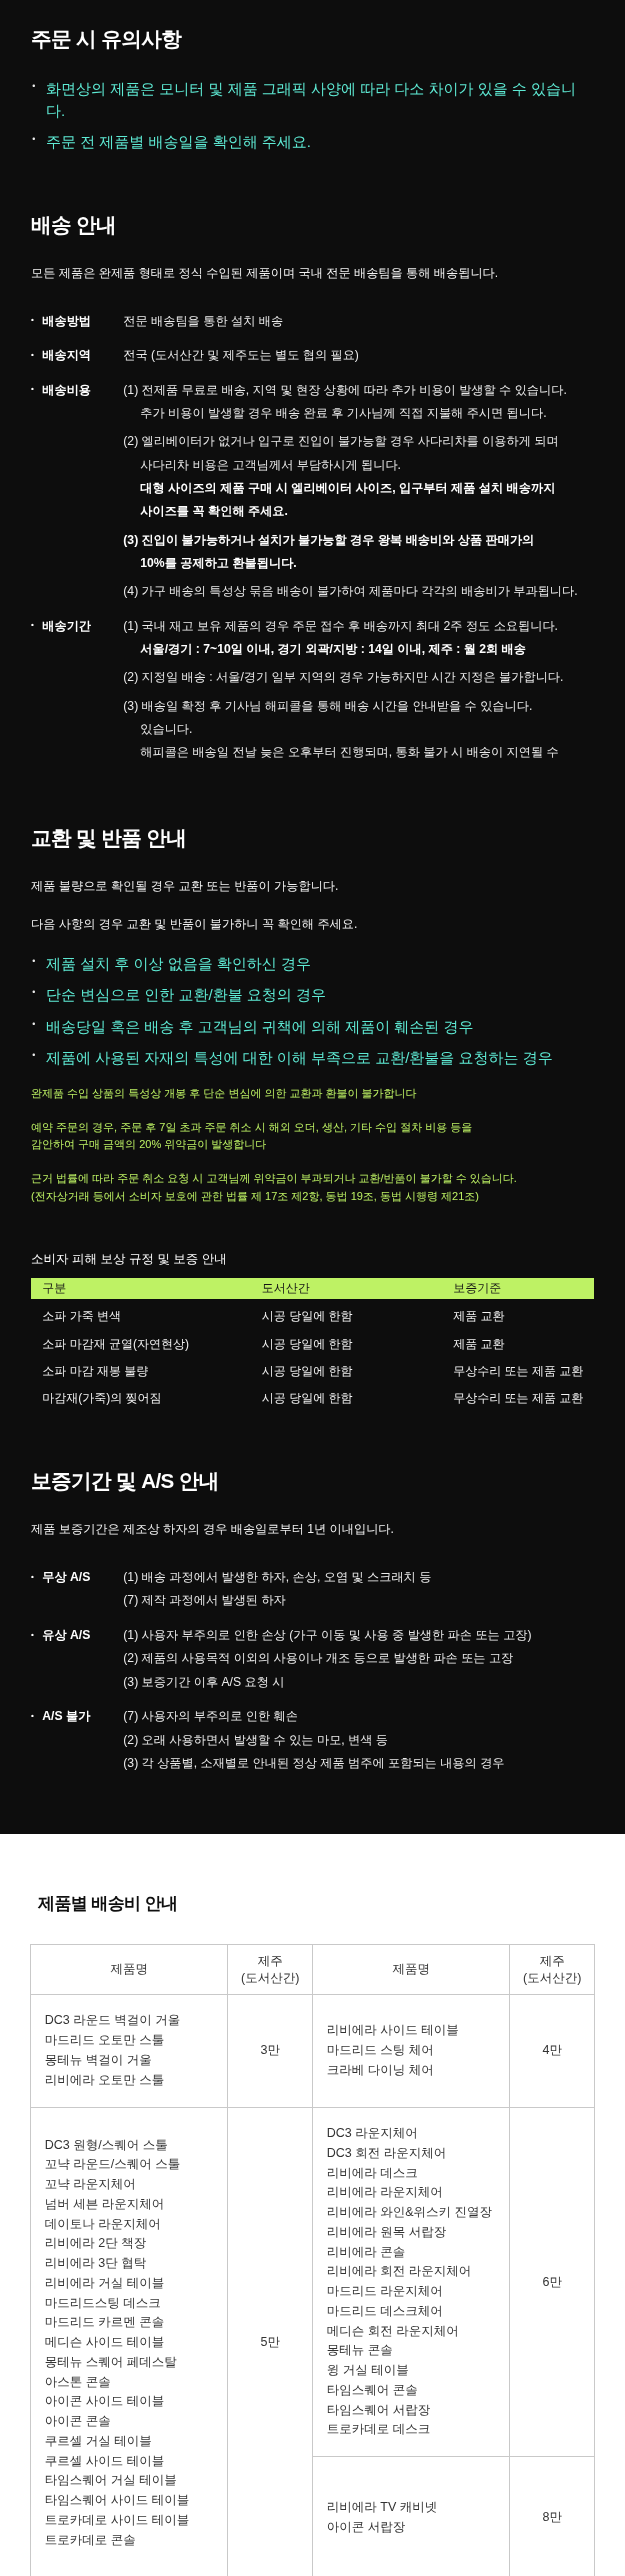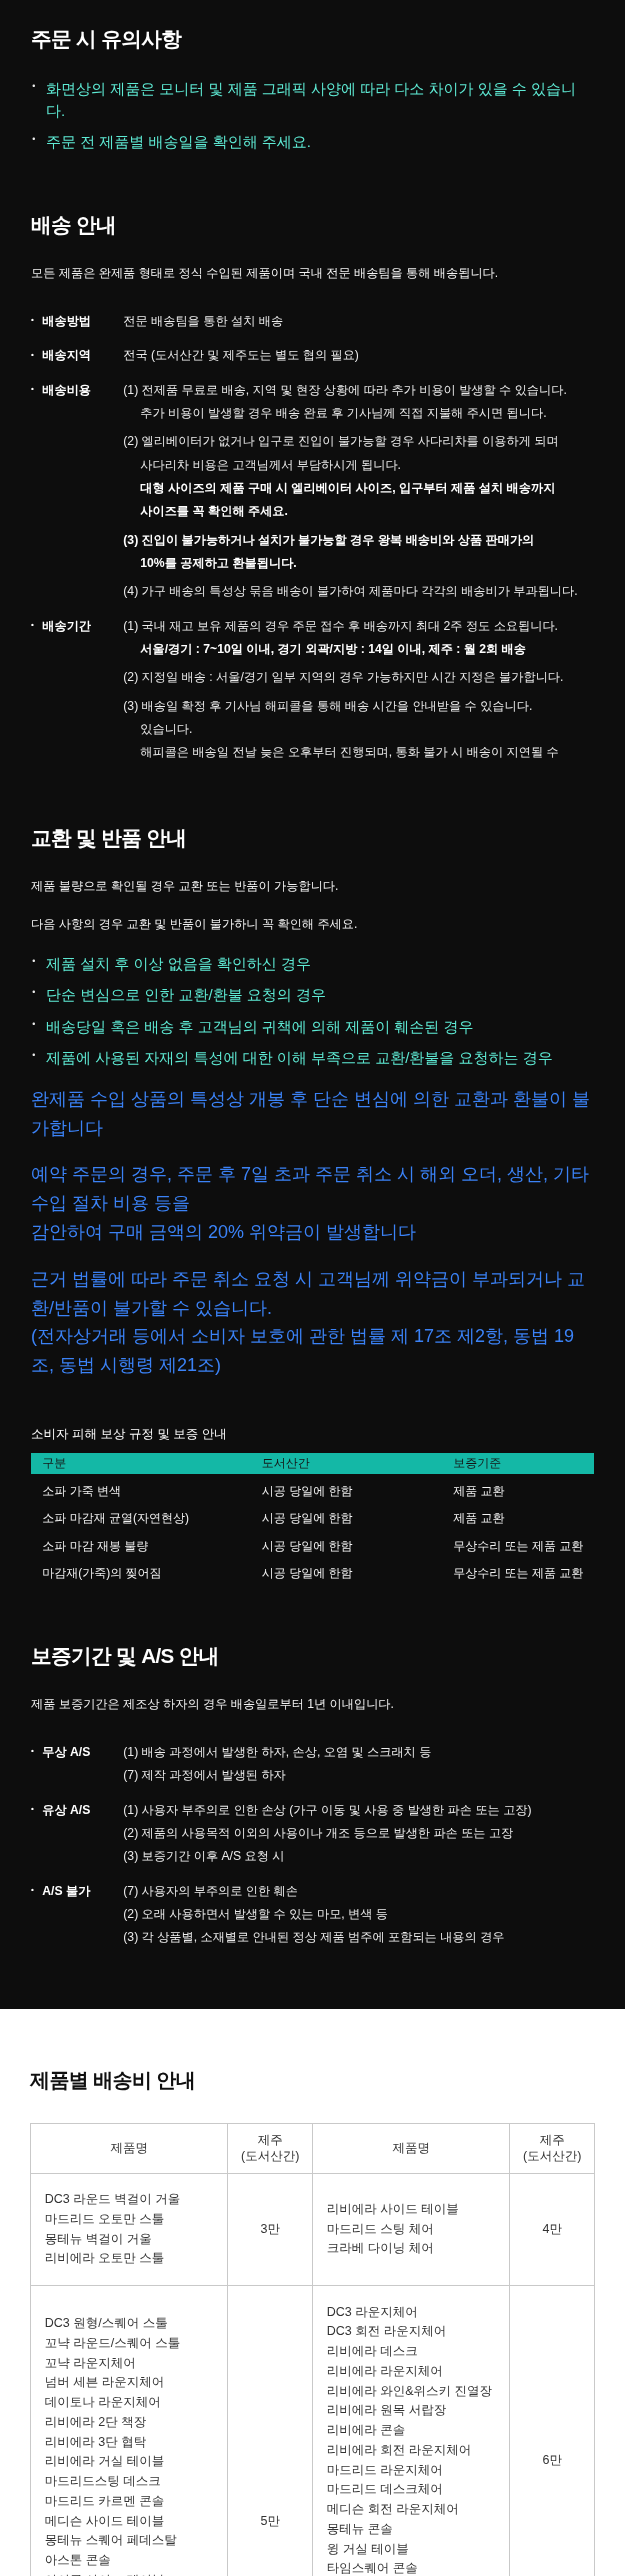--- a/index.html
+++ b/index.html
@@ -70,47 +70,47 @@
     color:#ececec;
   }
   .def-content .line.ind { padding-left:17px; }
   .def-content .line.bold { font-weight:bold; color:#ffffff; }
   .def-content .line.gap { margin-top:10px; }
   .warn-para {
     font-size:12.2px; line-height:1.55; color:#f3f3f3;
     margin:0 0 19px 0; white-space:pre-line;
   }
   .post-paras .para {
-    font-size:18px; line-height:1.6; color:#3b82f6;
+    font-size:11px; line-height:1.6; color:#bef264;
     margin-top:16.3px; white-space:pre-line;
   }
   
   .wt-title {
     font-size:12.5px; font-weight:normal; color:#ffffff;
     margin:46px 0 10px 0;
   }
   .wtable { width:100%; font-size:12px; }
   .wt-row { display:flex; align-items:center; }
   .wt-row.head {
-    background:#14b8a6; color:#151515;
+    background:#bef264; color:#151515;
     height:21px; font-weight:normal;
   }
   .wt-row.body { color:#f2f2f2; height:20.6px; margin-top:6.9px; }
   .wt-c0 { width:41%; padding-left:11.3px; box-sizing:border-box; }
   .wt-c1 { width:34%; }
   .wt-c2 { width:25%; }
   
   .white-section {
     background:#ffffff;
     color:#222;
     padding:58px 30px 60px 30px;
   }
   .fee-title {
-    font-size:20px; font-weight:bold; color:#101010;
-    letter-spacing:-0.6px; margin:0 0 29px 0;
+    font-size:17px; font-weight:bold; color:#101010;
+    letter-spacing:-0.6px; margin:0 0 29px 8px;
   }
   table.fee-table {
     width:100%;
     border-collapse:collapse;
     table-layout:fixed;
   }
   .fee-table th, .fee-table td {
     border:0.6px solid #c9c9c9;
     font-weight:normal;
     color:#333333;

